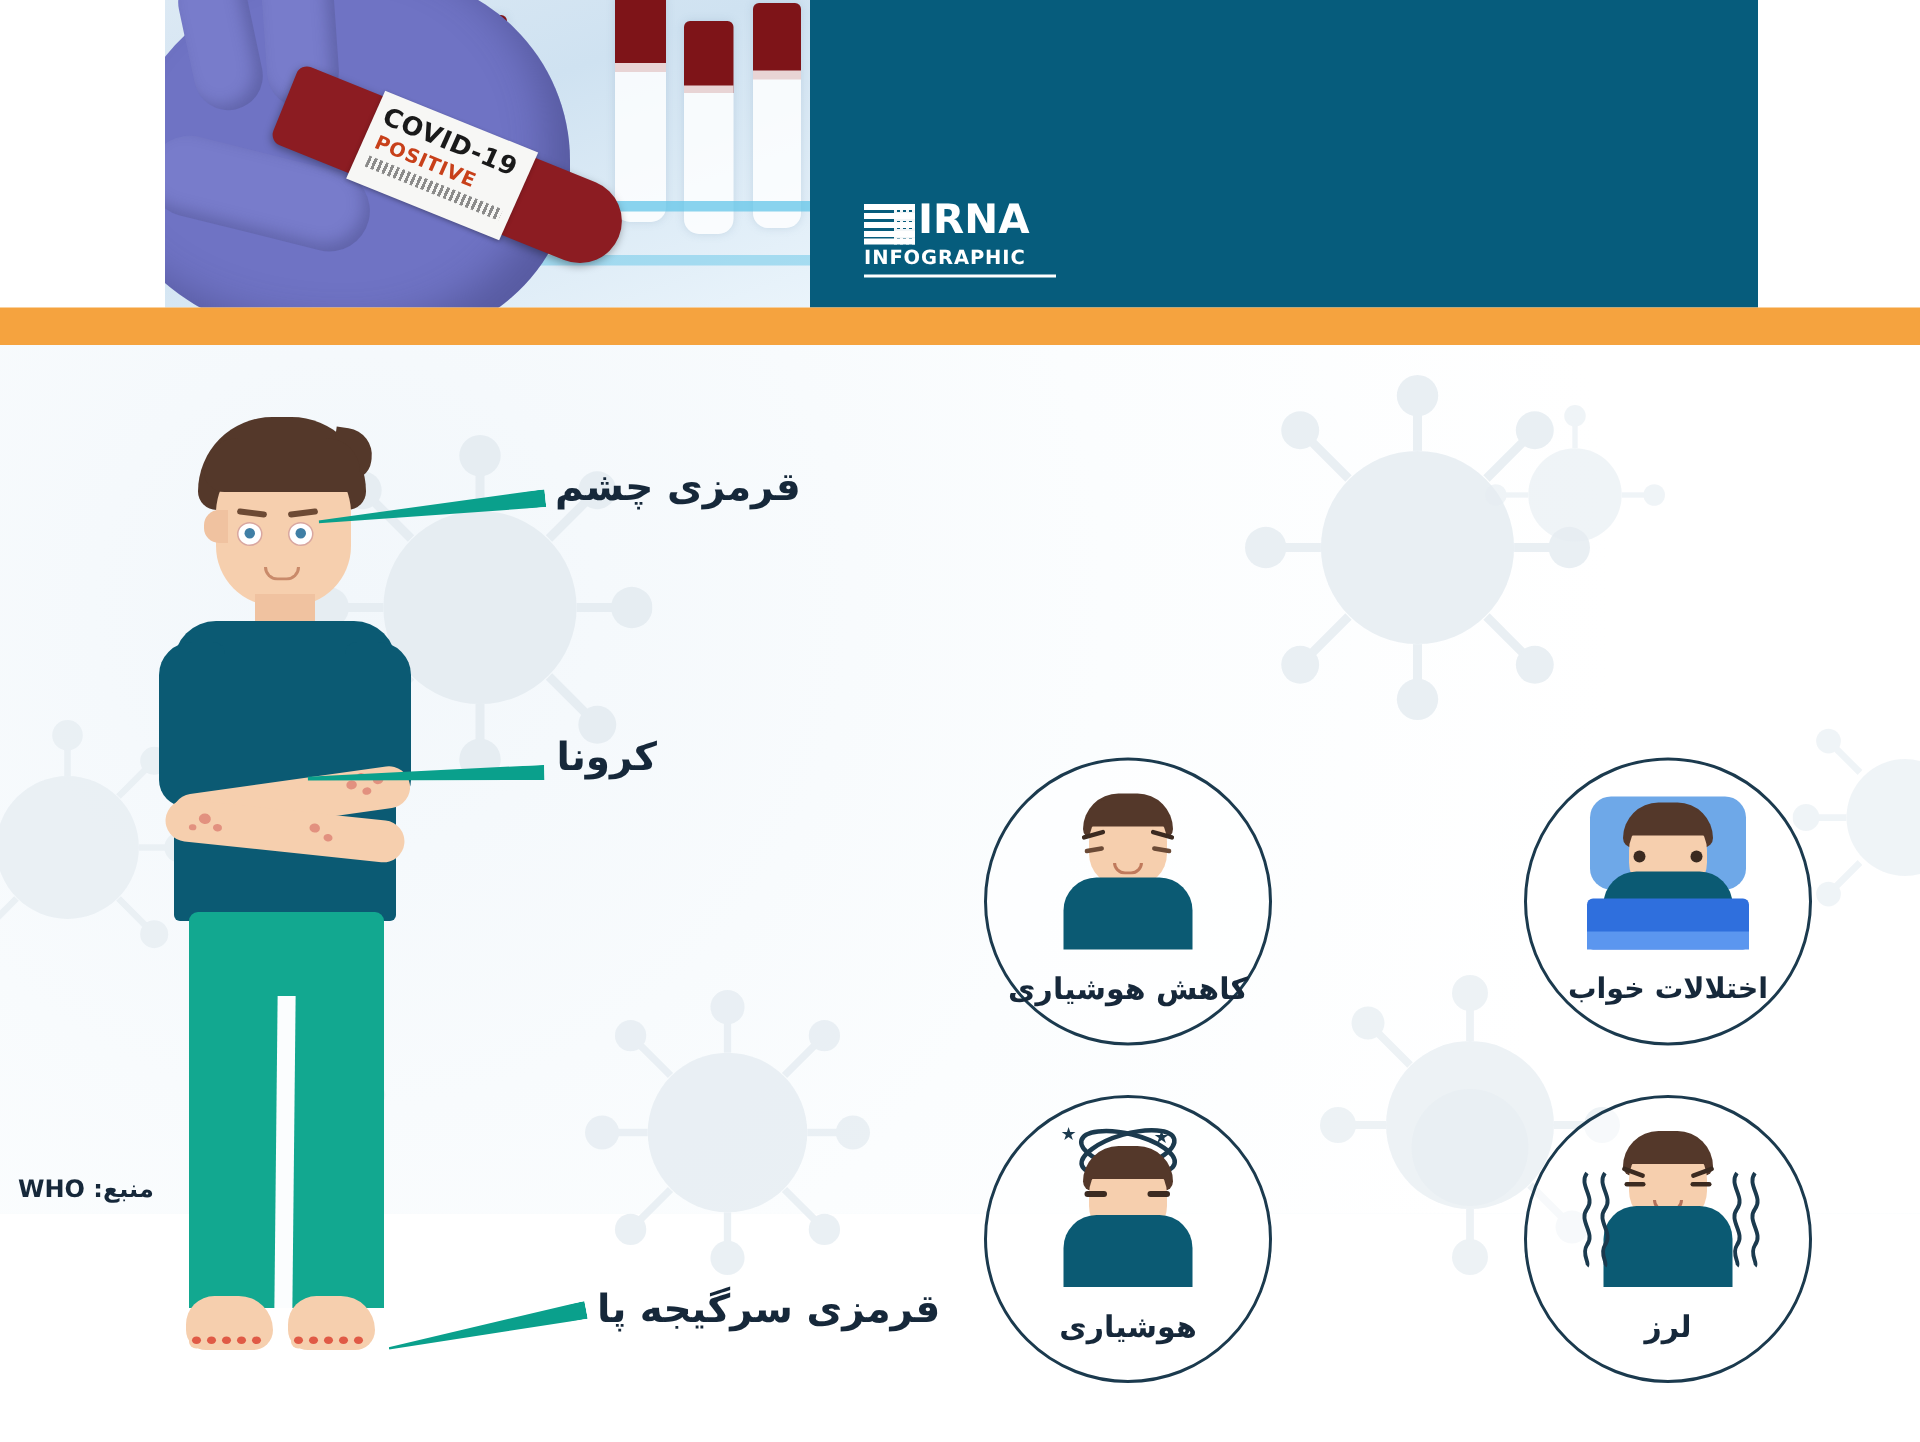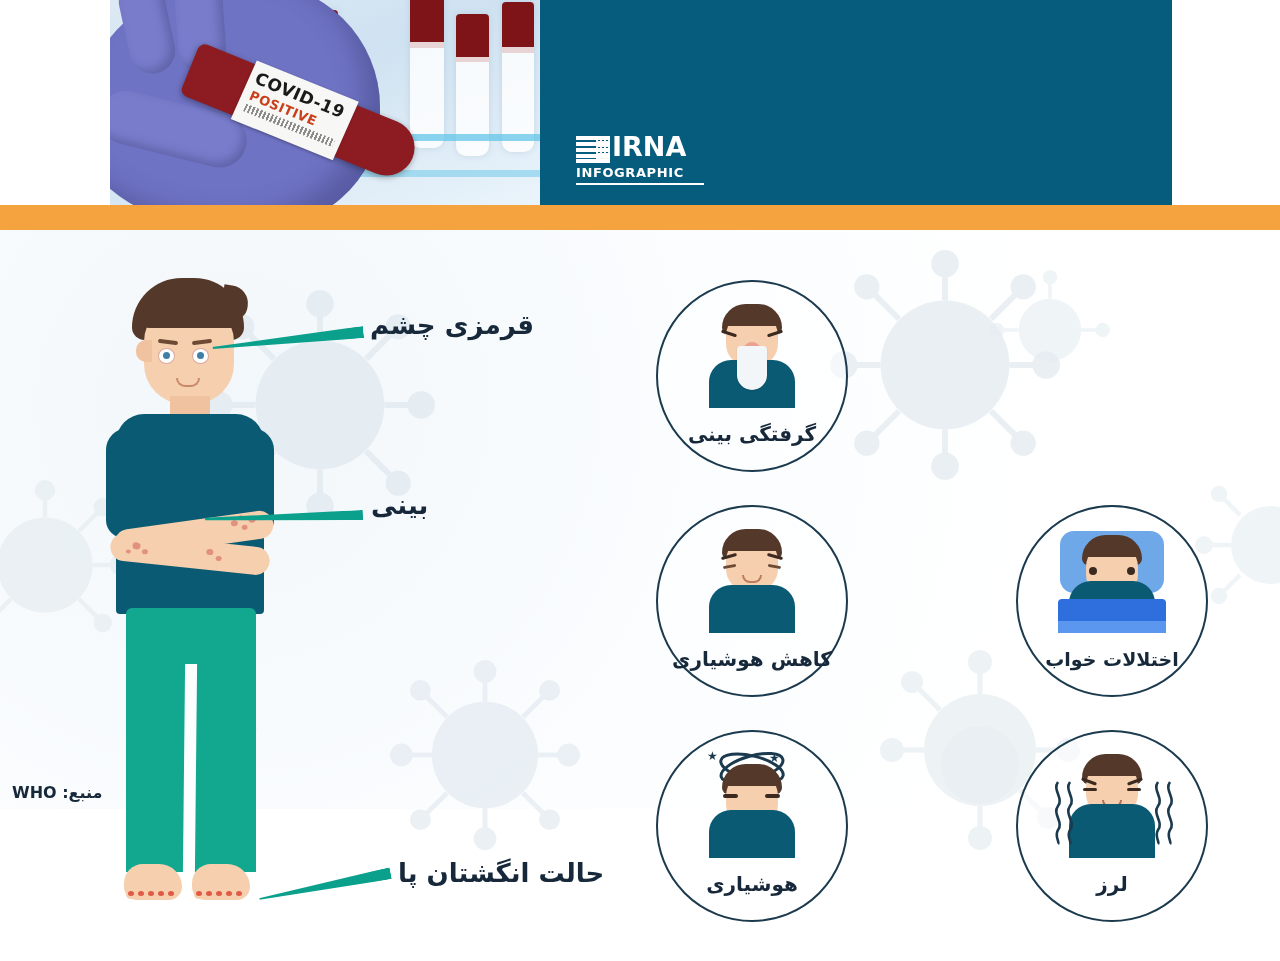--- a/index.html
+++ b/index.html
@@ -465,44 +465,31 @@
 
     <div class="callout" style="left:212px;top:86px;">
       <span class="wedge" style="left:0;top:18px;width:152px;height:12px;transform:rotate(-6deg);
                    clip-path:polygon(0 42%,100% 0,100% 100%,0 58%);"></span>
       <span class="callout-label" style="left:158px;top:-4px;">قرمزی چشم</span>
     </div>
 
     <div class="callout" style="left:205px;top:272px;">
       <span class="wedge" style="left:0;top:10px;width:158px;height:10px;transform:rotate(-1.5deg);
                    clip-path:polygon(0 38%,100% 0,100% 100%,0 62%);"></span>
-      <span class="callout-label" style="left:166px;top:-10px;">بینی</span>
+      <span class="callout-label" style="left:166px;top:-10px;">کرونا</span>
     </div>
 
     <div class="callout" style="left:258px;top:636px;">
       <span class="wedge" style="left:0;top:14px;width:134px;height:12px;transform:rotate(-11deg);
                    clip-path:polygon(0 45%,100% 0,100% 100%,0 58%);"></span>
-      <span class="callout-label" style="left:140px;top:-6px;">حالت انگشتان پا</span>
+      <span class="callout-label" style="left:140px;top:-6px;">قرمزی سرگیجه پا</span>
     </div>
 
     <div class="icon-grid">
 
-      <div class="sym" style="left:16px;top:10px;">
-        <div class="art">
-          <span class="a-hair"></span>
-            <span class="a-head"></span>
-            <span class="a-fringe"></span>
-          <span class="a-brow" style="left:28px;top:28px;transform:rotate(18deg);"></span>
-          <span class="a-brow" style="left:74px;top:28px;transform:rotate(-18deg);"></span>
-          <span class="a-body"></span>
-          <span class="nose-red"></span>
-          <span class="tissue"></span>
-        </div>
-        <div class="cap">گرفتگی بینی</div>
-      </div>
 
 
       <div class="sym" style="left:16px;top:235px;">
         <div class="art">
           <span class="a-hair"></span>
             <span class="a-head"></span>
             <span class="a-fringe"></span>
           <span class="a-brow" style="left:28px;top:26px;transform:rotate(-16deg);"></span>
           <span class="a-brow" style="left:74px;top:26px;transform:rotate(16deg);"></span>
           <span class="a-brow" style="left:30px;top:36px;width:13px;height:2.5px;background:#6b4a36;transform:rotate(-10deg);"></span>

